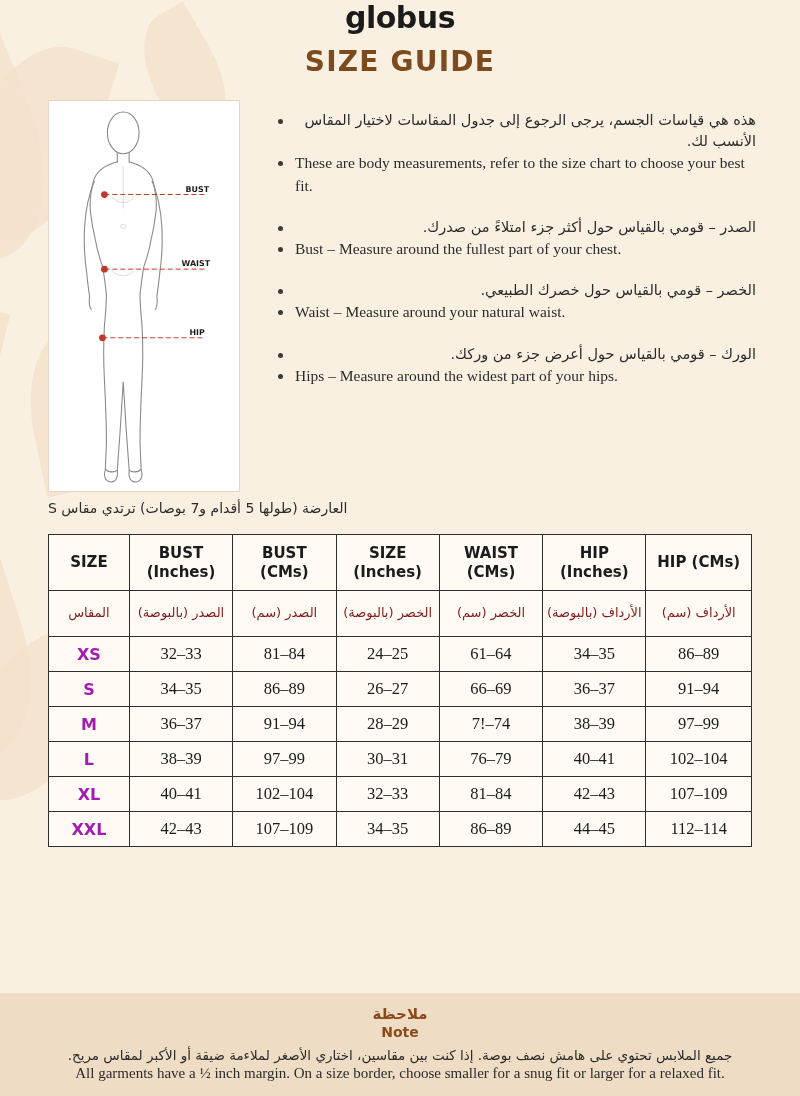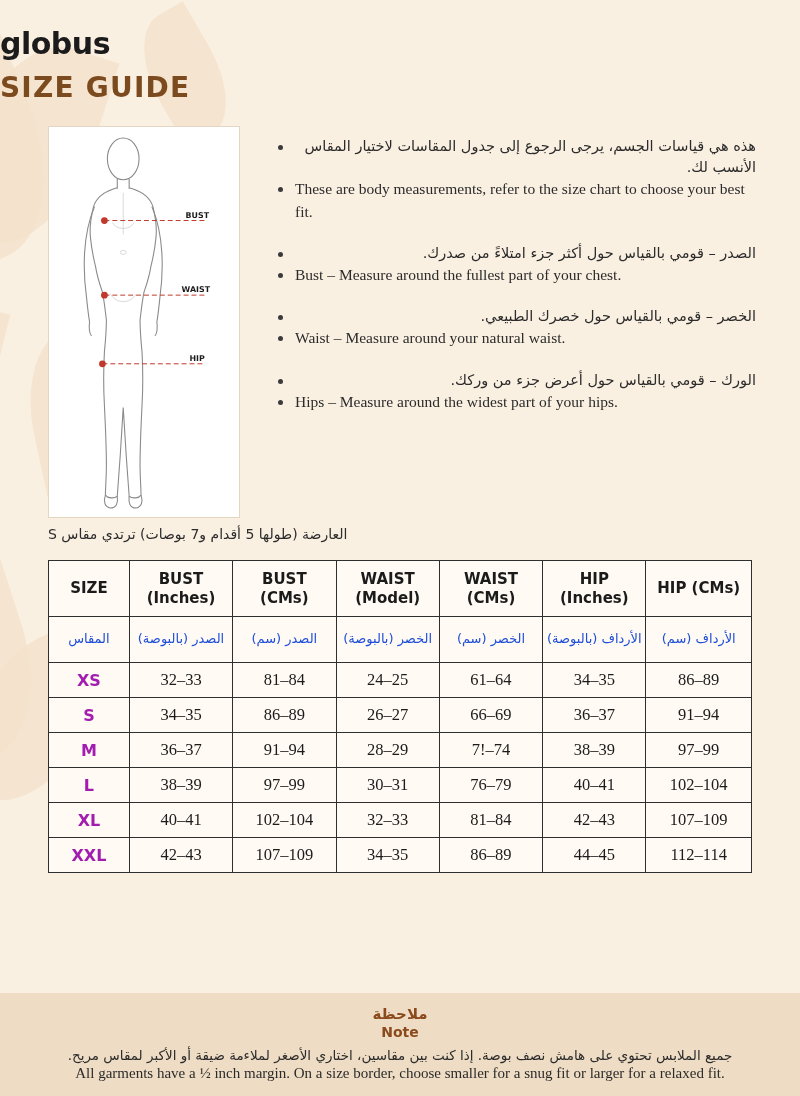--- a/index.html
+++ b/index.html
@@ -25,21 +25,21 @@
   .leaf.l2 { width: 90px;  height: 160px; left: 30px;  top: 330px; transform: rotate(-12deg); }
   .leaf.l3 { width: 110px; height: 190px; left: -20px; top: 620px; transform: rotate(25deg); }
   .leaf.l4 { width: 130px; height: 230px; right: -40px; top: 30px;  transform: rotate(-22deg); }
   .leaf.l5 { width: 100px; height: 180px; right: 10px;  top: 300px; transform: rotate(14deg); }
   .leaf.l6 { width: 120px; height: 200px; right: -30px; top: 560px; transform: rotate(-18deg); }
   .leaf.l7 { width: 70px;  height: 130px; left: 150px;  top: 10px;  transform: rotate(-30deg); }
 
   .page { position: relative; z-index: 2; padding: 0; }
 
   
-  .header { padding-top: 26px; }
+  .header { text-align: center; }
   .brand {
     font-family: "DejaVu Sans", sans-serif;
     font-weight: bold;
     font-size: 30px;
     letter-spacing: -0.5px;
     color: #1b1b1b;
   }
   .guide-title {
     margin-top: 10px;
     font-family: "DejaVu Sans", sans-serif;
@@ -132,21 +132,21 @@
     font-weight: bold;
     font-size: 15px;
     color: #1b1b1b;
     line-height: 1.25;
     height: 56px;
   }
   td.hdr-ar {
     direction: rtl;
     font-family: "DejaVu Sans", sans-serif;
     font-size: 13px;
-    color: #1d4ed8;
+    color: #7f1d1d;
     line-height: 1.3;
     height: 46px;
   }
   td.sz {
     font-family: "DejaVu Sans", sans-serif;
     font-weight: bold;
     font-size: 16px;
     color: #a21caf;
   }
   td.val {
@@ -340,21 +340,21 @@
           <th class="hdr" style="width:11.5%">
             <span>SIZE</span>
           </th>
           <th class="hdr" style="width:14.7%">
             <span>BUST (Inches)</span>
           </th>
           <th class="hdr" style="width:14.7%">
             <span>BUST (CMs)</span>
           </th>
           <th class="hdr" style="width:14.7%">
-            <span>WAIST (Model)</span>
+            <span>SIZE (Inches)</span>
           </th>
           <th class="hdr" style="width:14.7%">
             <span>WAIST (CMs)</span>
           </th>
           <th class="hdr" style="width:14.7%">
             <span>HIP (Inches)</span>
           </th>
           <th class="hdr" style="width:15.0%">
             <span>HIP (CMs)</span>
           </th>

